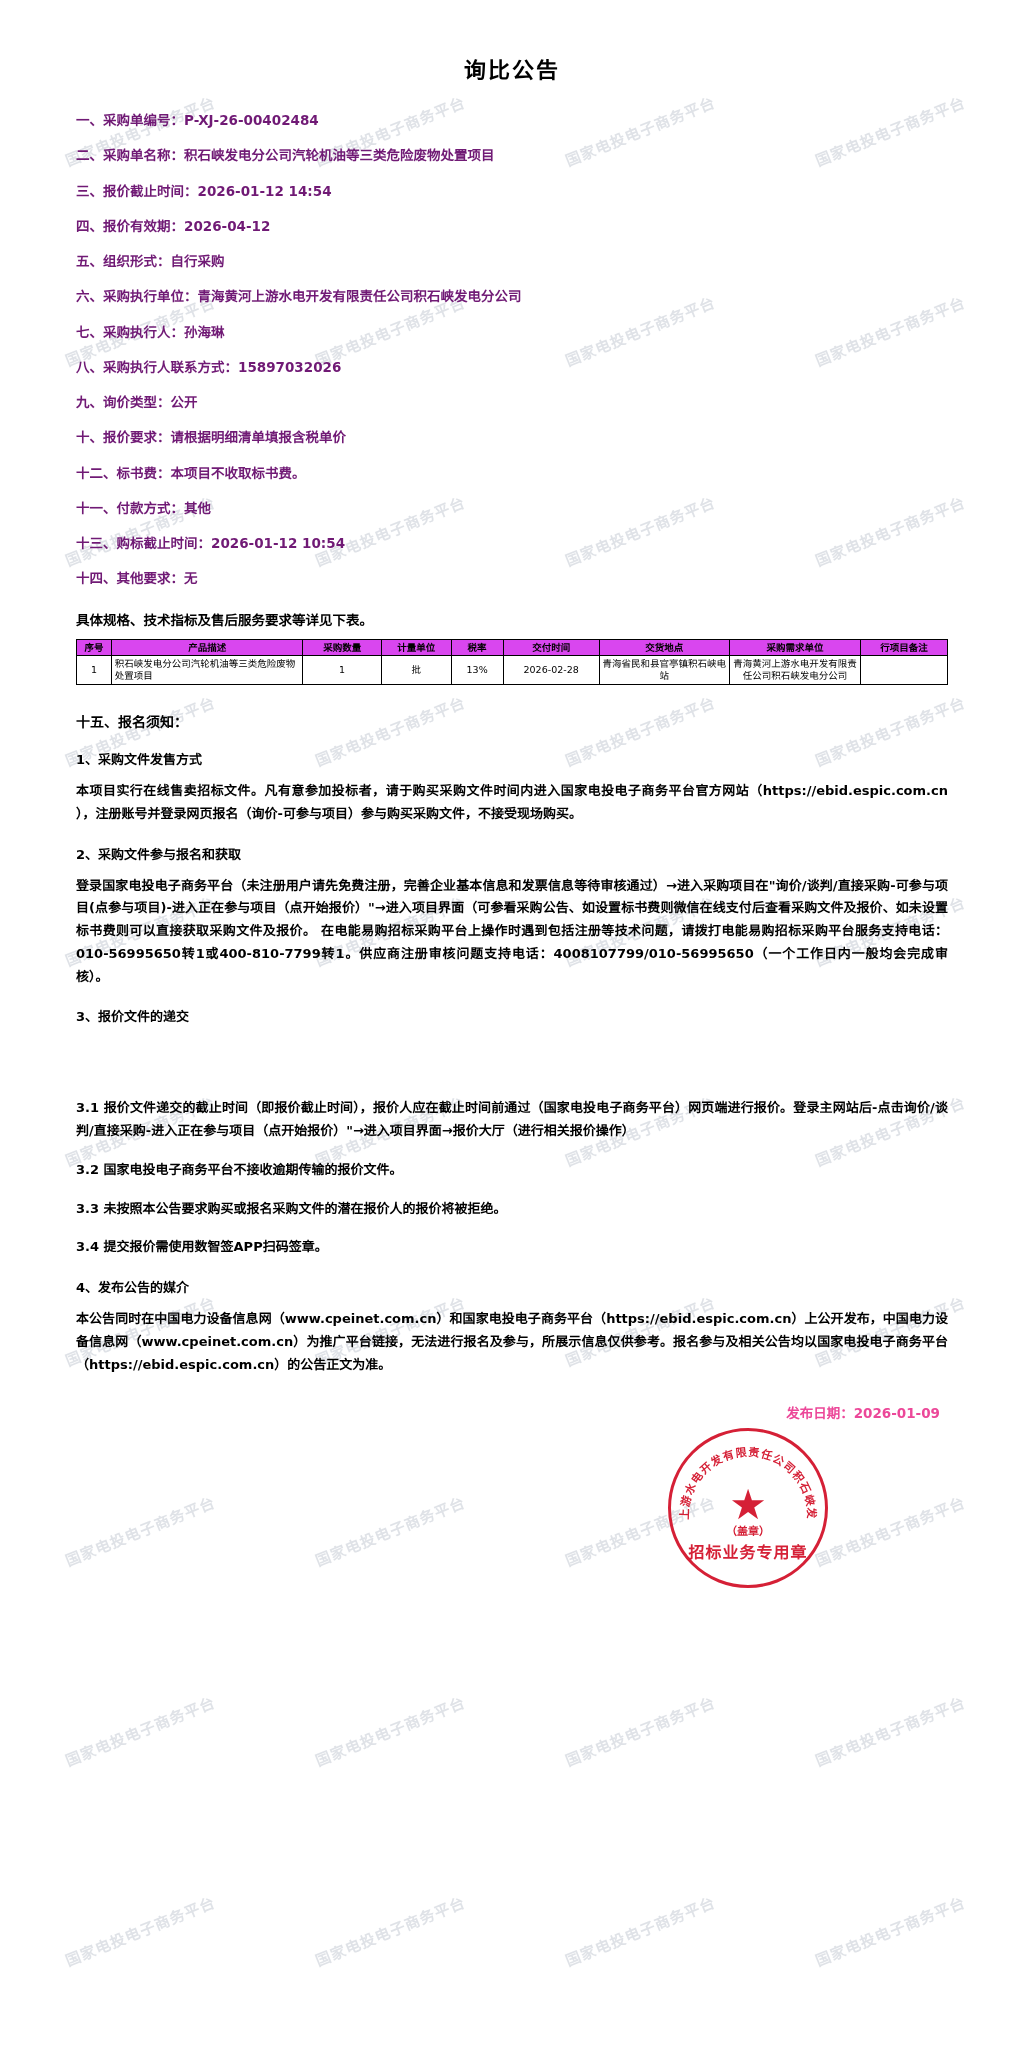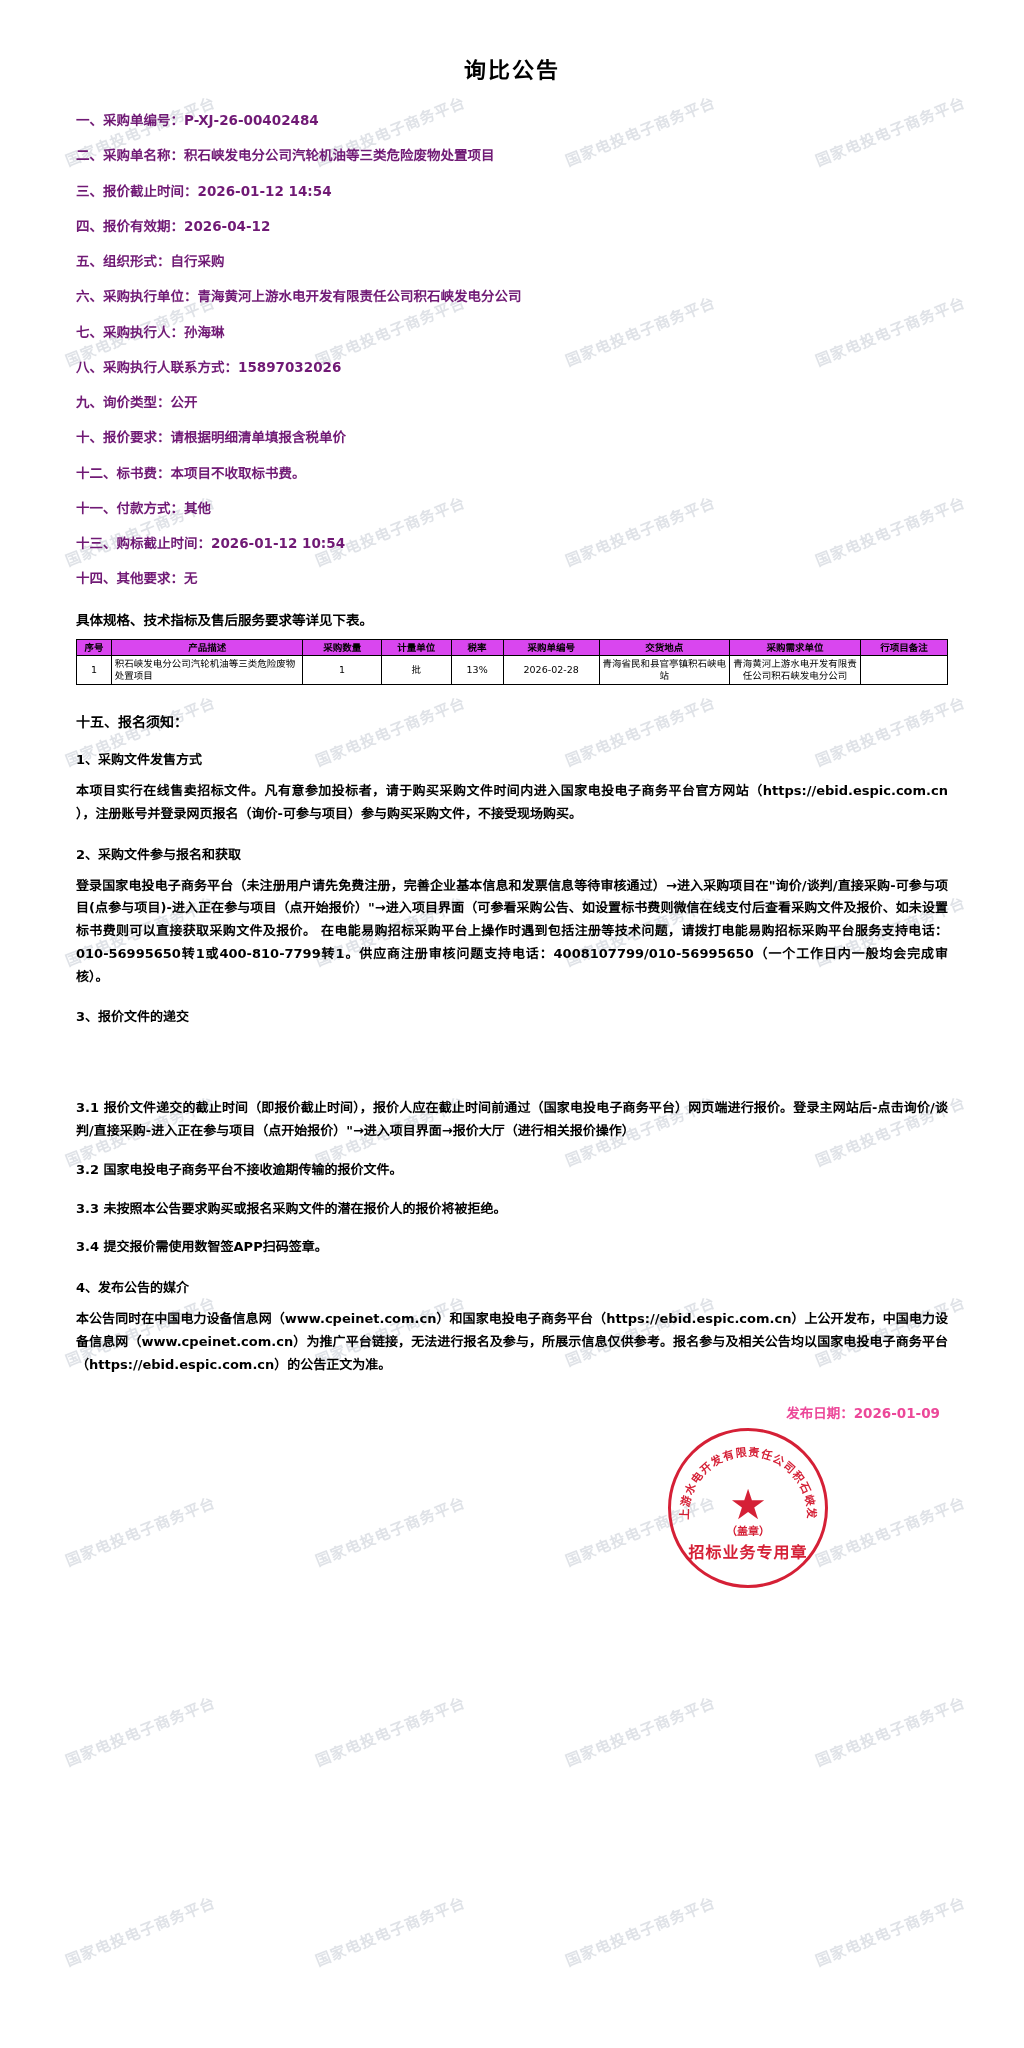--- a/index.html
+++ b/index.html
@@ -305,21 +305,21 @@
   <div class="note-line">具体规格、技术指标及售后服务要求等详见下表。</div>
 
   <table class="items">
     <thead>
       <tr>
         <th class="c-seq">序号</th>
         <th class="c-desc">产品描述</th>
         <th class="c-qty">采购数量</th>
         <th class="c-unit">计量单位</th>
         <th class="c-tax">税率</th>
-        <th class="c-date">采购单编号</th>
+        <th class="c-date">交付时间</th>
         <th class="c-place">交货地点</th>
         <th class="c-org">采购需求单位</th>
         <th class="c-remark">行项目备注</th>
       </tr>
     </thead>
     <tbody>
       <tr>
         <td class="c-seq">1</td>
         <td class="c-desc desc">积石峡发电分公司汽轮机油等三类危险废物处置项目</td>
         <td class="c-qty">1</td>

